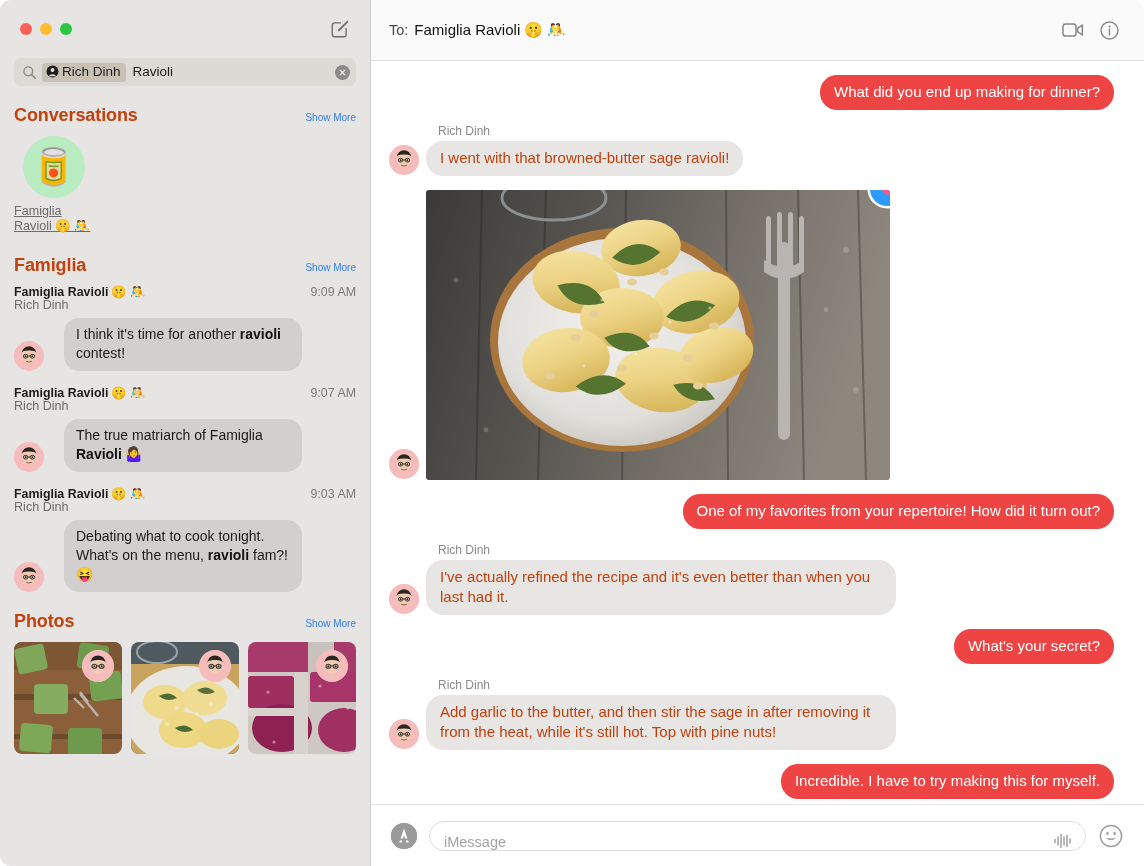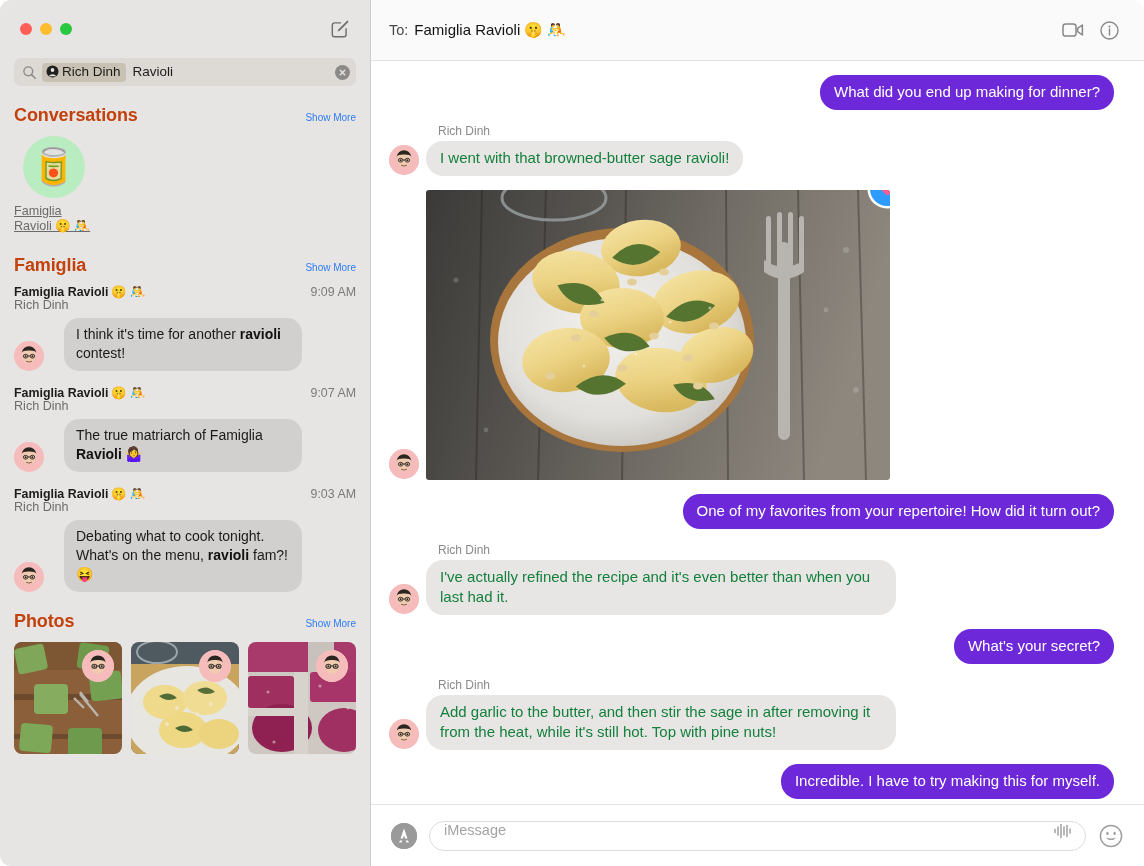--- a/index.html
+++ b/index.html
@@ -176,39 +176,39 @@
     padding: 14px 30px 4px 18px;
     display: flex; flex-direction: column;
     gap: 0px;
     position: relative;
   }
 
   .row-out { display: flex; justify-content: flex-end; margin-bottom: 14px; }
   .row-in { display: flex; align-items: flex-end; gap: 7px; margin-bottom: 14px; }
 
   .bubble-out {
-    background: #6d28d9; color: #fff;
+    background: #ef4444; color: #fff;
     border-radius: 17px;
     padding: 7px 14px 8px 14px;
     font-size: 15px; line-height: 20px;
     max-width: 520px; position: relative;
   }
   .bubble-out::before {
     content: ""; position: absolute;
     right: -5px; bottom: 0;
     width: 14px; height: 16px;
     background: #1e8fff;
     border-bottom-left-radius: 14px;
     clip-path: polygon(0 0, 42% 0, 100% 100%, 0 100%);
     z-index: -1;
   }
   .in-col { display: flex; flex-direction: column; min-width: 0; }
   .in-sender { font-size: 12px; color: #8a8a8a; margin: 0 0 3px 12px; }
   .bubble-in {
-    background: #e7e6e5; color: #15803d;
+    background: #e7e6e5; color: #c2410c;
     border-radius: 17px;
     padding: 7px 14px 8px 14px;
     font-size: 15px; line-height: 20px;
     max-width: 470px; position: relative;
     align-self: flex-start;
   }
   .bubble-in::before {
     content: ""; position: absolute;
     left: -5px; bottom: 0;
     width: 14px; height: 16px;
@@ -256,21 +256,21 @@
   }
   .appstore-btn {
     width: 26px; height: 26px; border-radius: 50%;
     background: #9a9a9a; flex: none;
     display: flex; align-items: center; justify-content: center;
     cursor: pointer; position: relative;
   }
   .input-field {
     flex: 1; height: 30px;
     border: 1px solid #dcdcdc; border-radius: 15px;
-    display: flex; align-items: flex-start;
+    display: flex; align-items: flex-end;
     padding: 0 12px 0 14px; gap: 8px;
     cursor: text;
   }
   .placeholder { flex: 1; font-size: 14.5px; color: #a3a3a3; }
   .wave-icon { width: 20px; height: 18px; flex: none; cursor: pointer; }
   .emoji-btn {
     width: 26px; height: 26px; flex: none;
     display: flex; align-items: center; justify-content: center;
     cursor: pointer;
   }

